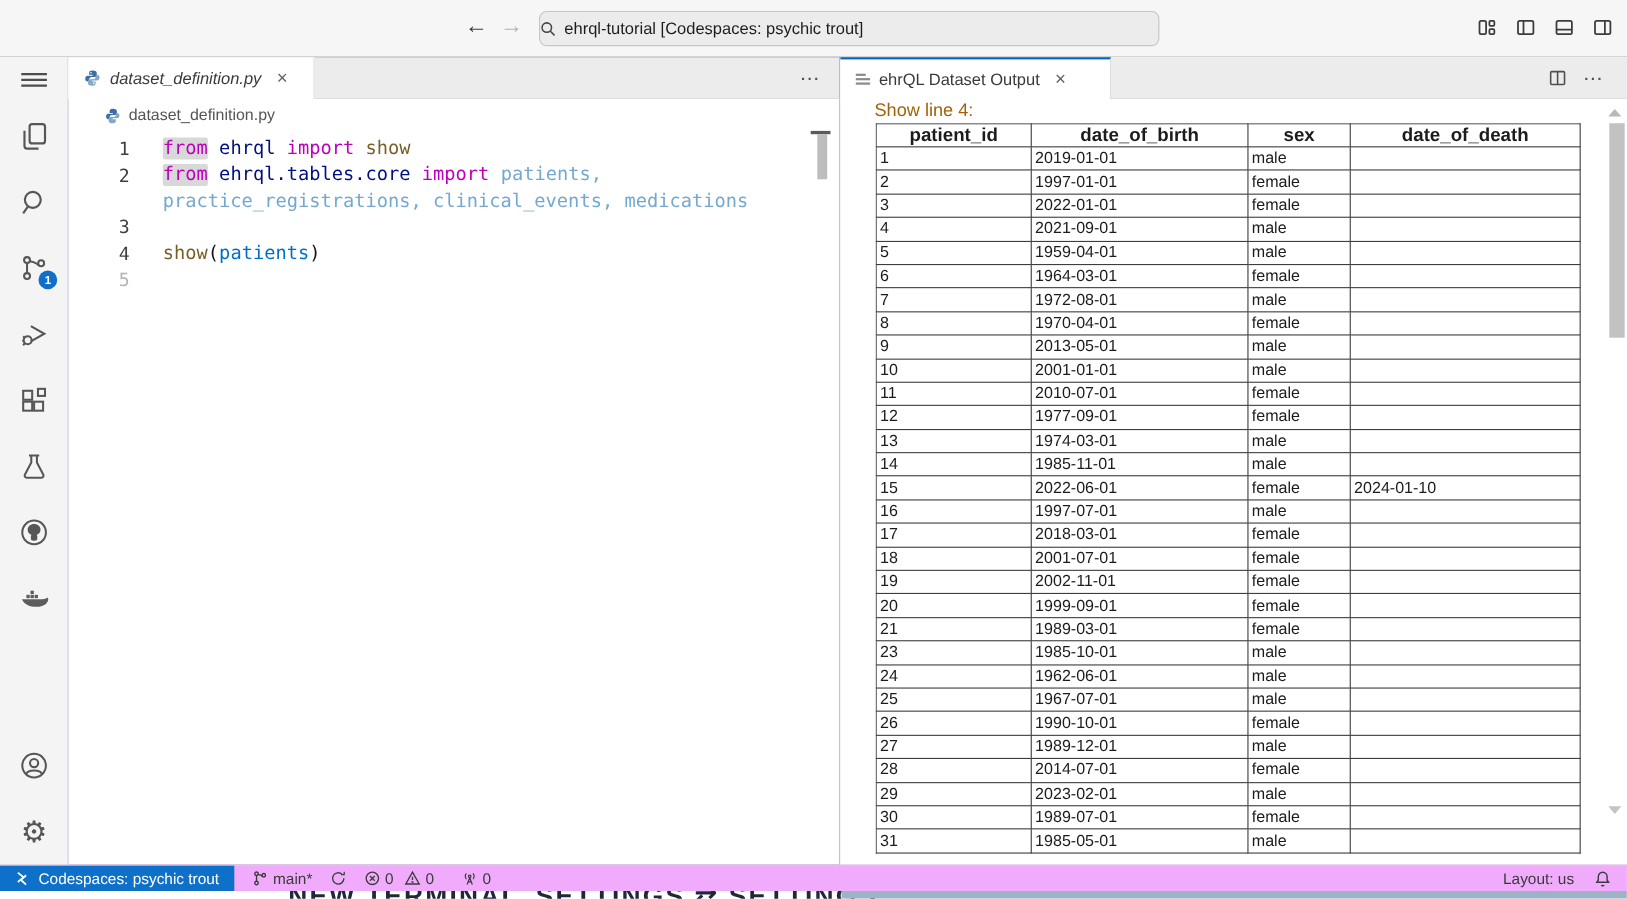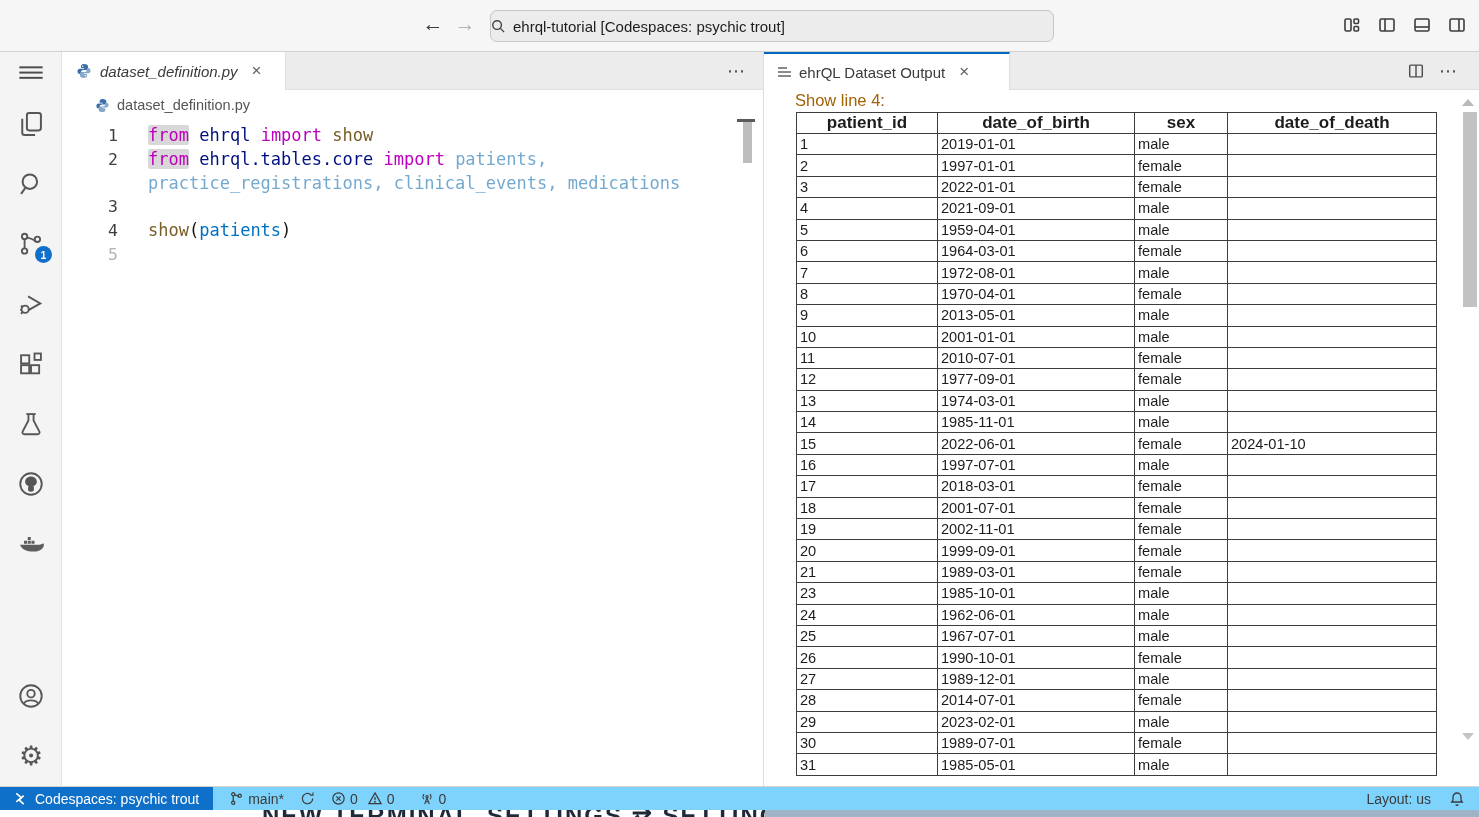--- a/index.html
+++ b/index.html
@@ -70,21 +70,21 @@
   th { font-weight:bold; text-align:center; font-size:17px; height:21px; }
   td { text-align:left; }
   .wv-scroll-thumb { position:absolute; right:2px; top:22px; width:14px; height:195px; background:#c2c2c2; }
   .scroll-arrow { position:absolute; right:5px; width:0; height:0;
     border-left:6px solid transparent; border-right:6px solid transparent; }
   .scroll-arrow.up { top:9px; border-bottom:7px solid #b9b9b9; }
   .scroll-arrow.down { bottom:46px; border-top:7px solid #c4c4c4; }
 
   
   #statusbar { position:absolute; left:0; top:786px; width:1479px; height:24px;
-    background:#7dd3fc; border-top:1px solid #d2d2d2; display:flex; align-items:center;
+    background:#f0abfc; border-top:1px solid #d2d2d2; display:flex; align-items:center;
     font-size:14px; color:#3b3b3b; }
   #remote-badge { height:100%; background:#0e70c8; color:#fff; display:flex; align-items:center;
     gap:8px; padding:0 14px 0 12px; }
   .sb-item { display:flex; align-items:center; gap:4px; margin-left:16px; }
   #sb-right { margin-left:auto; display:flex; align-items:center; gap:18px; padding-right:14px;text-align:right; }
 
   
   #sliver { position:absolute; left:0; top:810px; width:1479px; height:7px; background:#fff; overflow:hidden; }
   #sliver .frag { position:absolute; top:-6px; font-size:24px; font-weight:bold; color:#1e2a3a;
     letter-spacing:2px; line-height:1; font-family:"Liberation Sans", sans-serif; }

